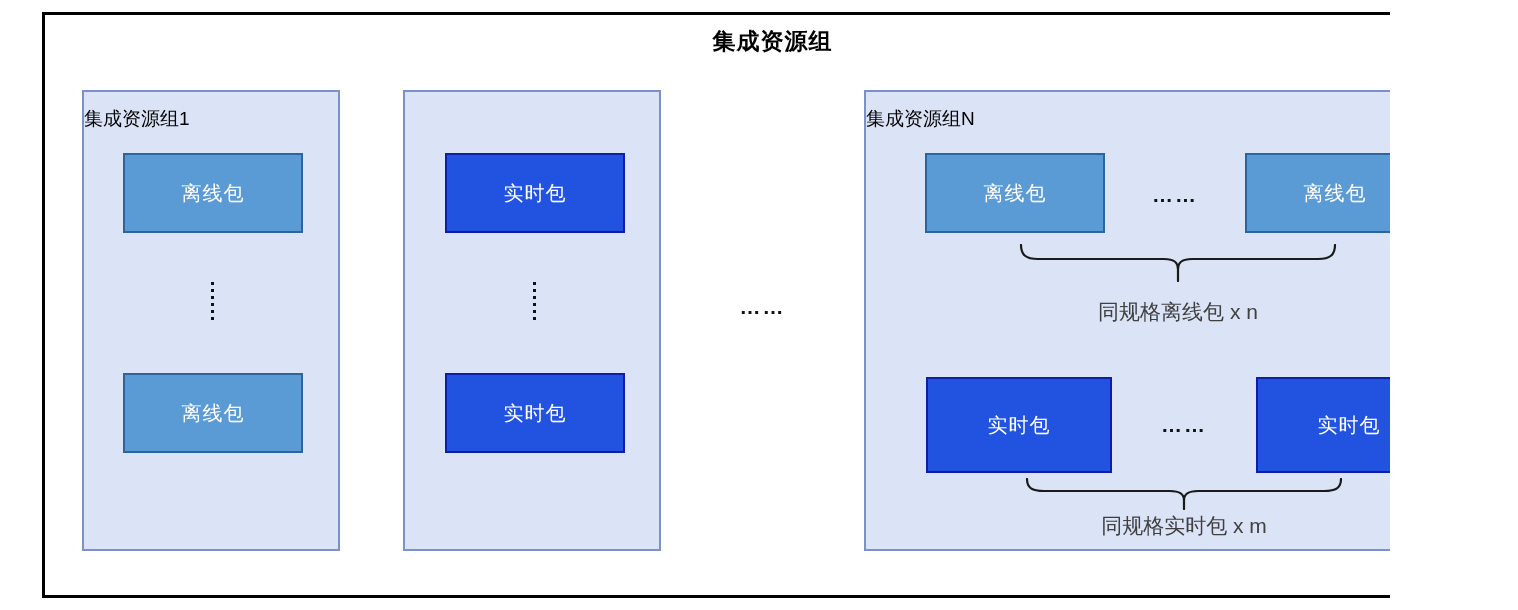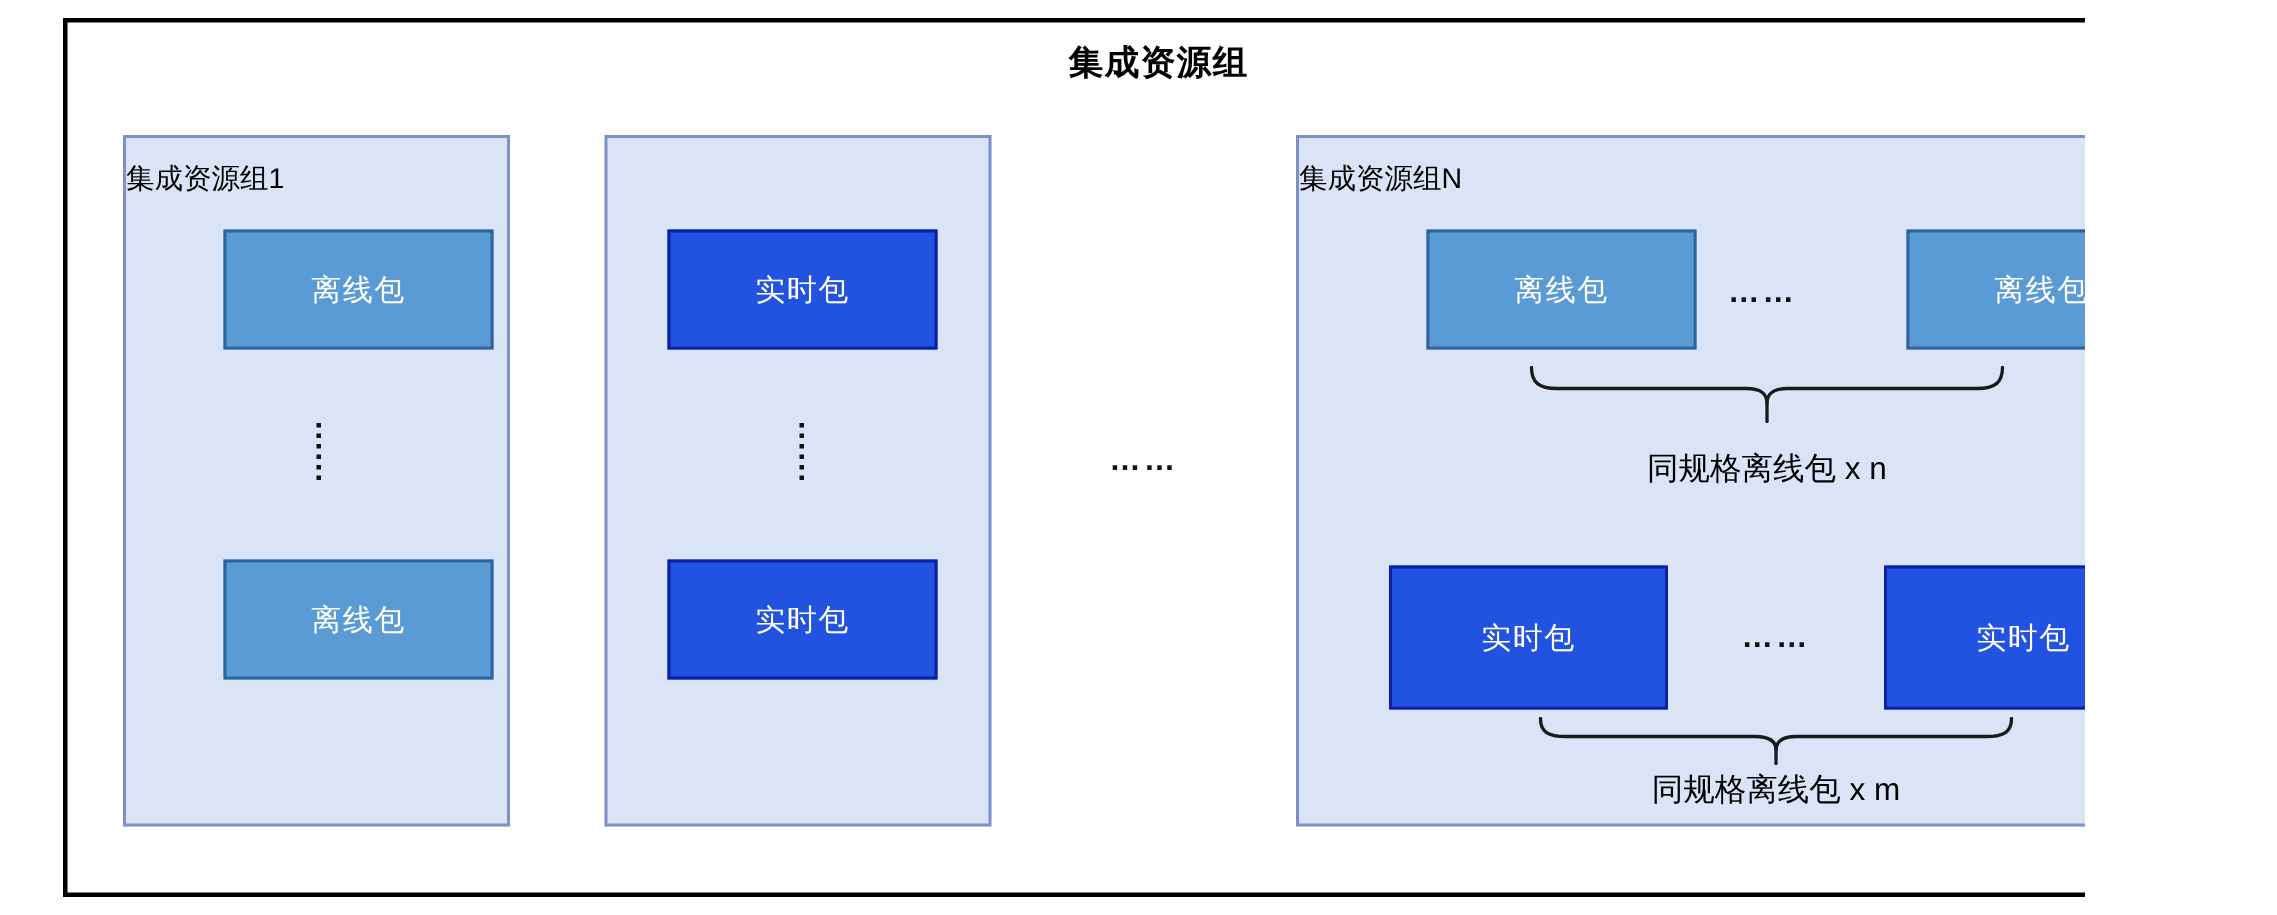--- a/index.html
+++ b/index.html
@@ -56,21 +56,21 @@
   .pkg {
     position: absolute;
     box-sizing: border-box;
     display: flex;
     align-items: center;
     justify-content: center;
     color: #ffffff;
     font-size: 20px;
     letter-spacing: 1px;
   }
-  .pkg-offline  { background: #5b9bd5; border: 2px solid #404040; margin-left: 26px; }
+  .pkg-offline  { background: #5b9bd5; border: 2px solid #404040; }
   .pkg-realtime { background: #2152e0; border: 2px solid #0ea5e9; }
 
   .vdots {
     position: absolute;
     display: flex;
     flex-direction: column;
     gap: 4px;
     width: 4px;
   }
   .vdots i { display: block; width: 3px; height: 3px; background: #111; }
@@ -86,21 +86,21 @@
     height: 30px;
   }
 
   .brace { position: absolute; }
   .brace svg { display: block; }
 
   .brace-label {
     position: absolute;
     text-align: center;
     font-size: 21px;
-    color: #000000;
+    color: #404040;
   }
 </style>
 </head>
 <body>
 
 <div class="canvas">
 
   <div class="frame" style="border-color: rgb(0, 0, 0);"></div>
 
   <div class="main-title">集成资源组</div>
@@ -166,16 +166,16 @@
     <div class="hdots" style="left:248px; top:318px; width:140px;">……</div>
     <div class="pkg pkg-realtime" style="left: 390px; top: 285px; width: 186px; height: 96px; background-color: rgb(33, 82, 224); border-color: rgb(13, 31, 166);">
       <span>实时包</span>
     </div>
     <div class="brace" style="left:158px; top:386px;">
       <svg width="320" height="32" viewBox="0 0 320 32">
         <path d="M3 1 C3 10 8 13 20 13 L146 13 C157 13 160 17 160 22 L160 31" fill="none" stroke="#1a1a1a" stroke-width="2.2" stroke-linecap="round"></path>
         <path d="M317 1 C317 10 312 13 300 13 L174 13 C163 13 160 17 160 22" fill="none" stroke="#1a1a1a" stroke-width="2.2" stroke-linecap="round"></path>
       </svg>
     </div>
-    <div class="brace-label" style="left:98px; top:420px; width:440px;">同规格离线包 x m</div>
+    <div class="brace-label" style="left:98px; top:420px; width:440px;">同规格实时包 x m</div>
   </div>
 
 </div>
 
 </body></html>

